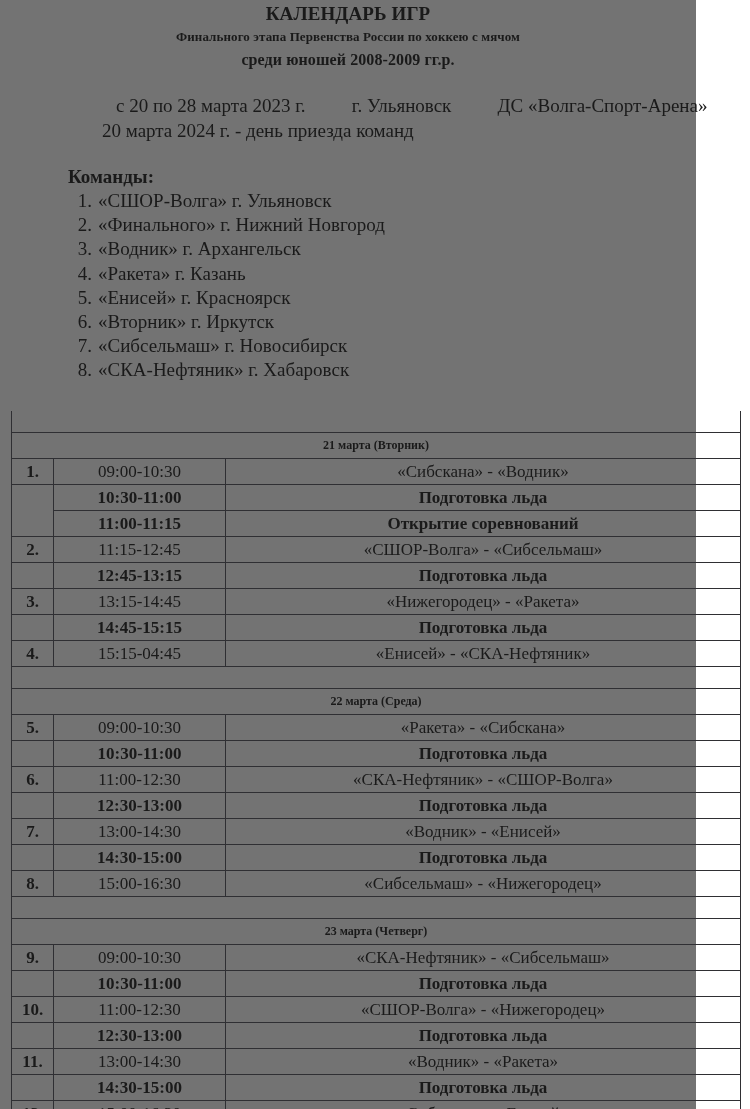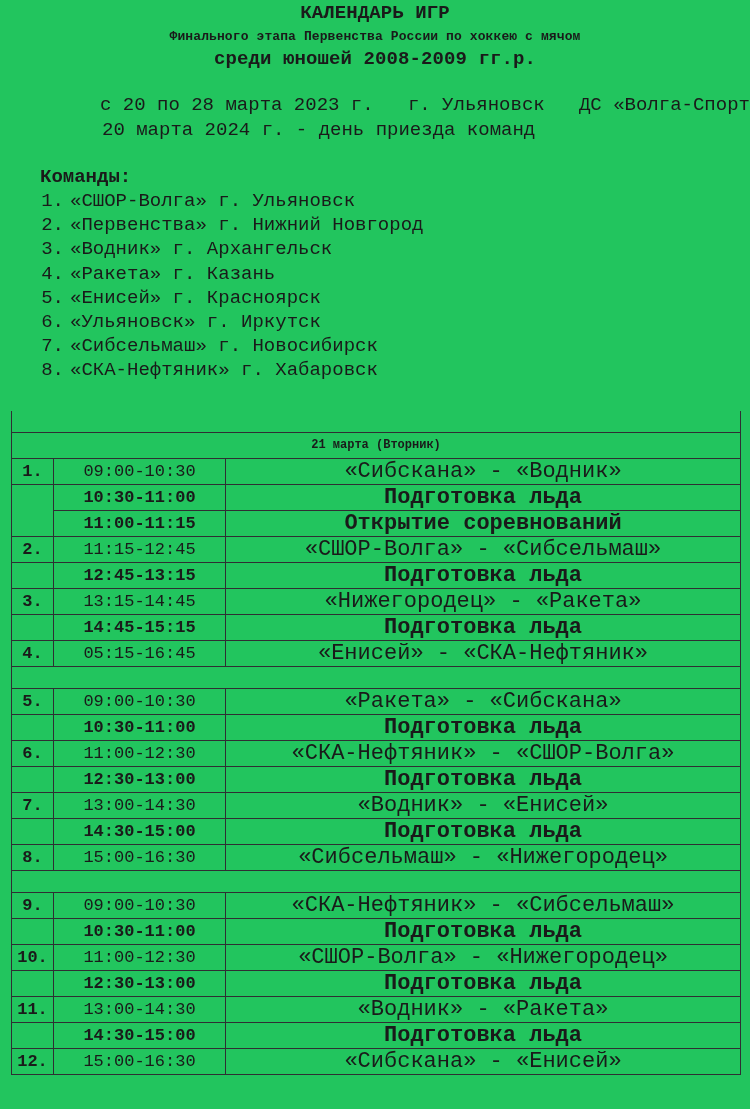--- a/index.html
+++ b/index.html
@@ -12,55 +12,54 @@
     width: 750px;
     height: 1109px;
     overflow: hidden;
     font-family: "Liberation Serif", "DejaVu Serif", serif;
     color: #1a1a1a;
     -webkit-font-smoothing: antialiased;
   }
 
   .page {
     position: relative;
-    width: 750px;
+    width: 696px;
     height: 1109px;
-    background: #22c55e;
-    font-family: Liberation Mono, monospace;
+    background: #737373;
   }
 
   
   .title-block {
     text-align: center;
     padding-top: 2px;
   }
   .title-line {
     font-weight: bold;
     font-size: 19px;
     line-height: 23px;
     letter-spacing: 0.1px;
   }
   .title-line.l1 { font-size: 19px; }
   .title-line.l2 { font-size: 13px; }
-  .title-line.l3 { font-size: 19px; }
+  .title-line.l3 { font-size: 16px; }
 
   
   .venue-block {
     margin-top: 22px;
     padding-left: 100px;
     font-size: 19px;
     line-height: 25px;
   }
-  .venue-line-1 .seg { white-space: pre; }
+  .venue-line-1 .seg { white-space: pre; margin-left: 16px; }
   .venue-line-2 { padding-left: 2px; }
 
   
   .teams-block {
     margin-top: 22px;
-    padding-left: 40px;
+    padding-left: 68px;
   }
   .teams-heading {
     font-weight: bold;
     font-size: 19px;
     line-height: 24px;
   }
   .teams-list {
     margin: 0;
     padding: 0;
     list-style: none;
@@ -136,21 +135,21 @@
   td.num.blank {
     border: none;
     border-left: 1px solid #2f2f33;
   }
   td.time {
     font-size: 17px;
     text-align: center;
   }
   td.time.bold { font-weight: bold; }
   td.event {
-    font-size: 22px;
+    font-size: 17px;
     text-align: center;
   }
   td.event.bold { font-weight: bold; }
 </style>
 </head>
 <body>
 
 <div class="page">
 
   <div class="title-block">
@@ -163,25 +162,25 @@
     <div class="venue-line-1">
       <span class="seg">с 20 по 28 марта 2023 г.</span><span class="seg">   </span><span class="seg">г. Ульяновск</span><span class="seg">   </span><span class="seg">ДС «Волга-Спорт-Арена»</span>
     </div>
     <div class="venue-line-2">20 марта 2024 г. - день приезда команд</div>
   </div>
 
   <div class="teams-block">
     <div class="teams-heading">Команды:</div>
     <ul class="teams-list" id="teams-list">
         <li><span class="team-num">1.</span><span>«СШОР-Волга» г. Ульяновск</span></li>
-        <li><span class="team-num">2.</span><span>«Первенства» г. Нижний Новгород</span></li>
+        <li><span class="team-num">2.</span><span>«Финального» г. Нижний Новгород</span></li>
         <li><span class="team-num">3.</span><span>«Водник» г. Архангельск</span></li>
         <li><span class="team-num">4.</span><span>«Ракета» г. Казань</span></li>
         <li><span class="team-num">5.</span><span>«Енисей» г. Красноярск</span></li>
-        <li><span class="team-num">6.</span><span>«Ульяновск» г. Иркутск</span></li>
+        <li><span class="team-num">6.</span><span>«Вторник» г. Иркутск</span></li>
         <li><span class="team-num">7.</span><span>«Сибсельмаш» г. Новосибирск</span></li>
         <li><span class="team-num">8.</span><span>«СКА-Нефтяник» г. Хабаровск</span></li>
       </ul>
   </div>
 
   <div class="schedule-wrap">
     <table class="schedule">
       <colgroup>
         <col class="c-num">
         <col class="c-time">
@@ -224,25 +223,28 @@
             <td class="time">13:15-14:45</td>
             <td class="event">«Нижегородец» - «Ракета»</td>
           </tr>
           <tr>
             <td class="num blank"></td>
             <td class="time bold">14:45-15:15</td>
             <td class="event bold">Подготовка льда</td>
           </tr>
           <tr>
             <td class="num">4.</td>
-            <td class="time">05:15-16:45</td>
+            <td class="time">15:15-04:45</td>
             <td class="event">«Енисей» - «СКА-Нефтяник»</td>
           </tr>
           <tr class="spacer">
             <td colspan="3"></td>
+          </tr>
+          <tr>
+            <td class="day-header" colspan="3">22 марта (Среда)</td>
           </tr>
           <tr>
             <td class="num">5.</td>
             <td class="time">09:00-10:30</td>
             <td class="event">«Ракета» - «Сибскана»</td>
           </tr>
           <tr>
             <td class="num blank"></td>
             <td class="time bold">10:30-11:00</td>
             <td class="event bold">Подготовка льда</td>
@@ -269,20 +271,23 @@
           </tr>
           <tr>
             <td class="num">8.</td>
             <td class="time">15:00-16:30</td>
             <td class="event">«Сибсельмаш» - «Нижегородец»</td>
           </tr>
           <tr class="spacer">
             <td colspan="3"></td>
           </tr>
           <tr>
+            <td class="day-header" colspan="3">23 марта (Четверг)</td>
+          </tr>
+          <tr>
             <td class="num">9.</td>
             <td class="time">09:00-10:30</td>
             <td class="event">«СКА-Нефтяник» - «Сибсельмаш»</td>
           </tr>
           <tr>
             <td class="num blank"></td>
             <td class="time bold">10:30-11:00</td>
             <td class="event bold">Подготовка льда</td>
           </tr>
           <tr>

